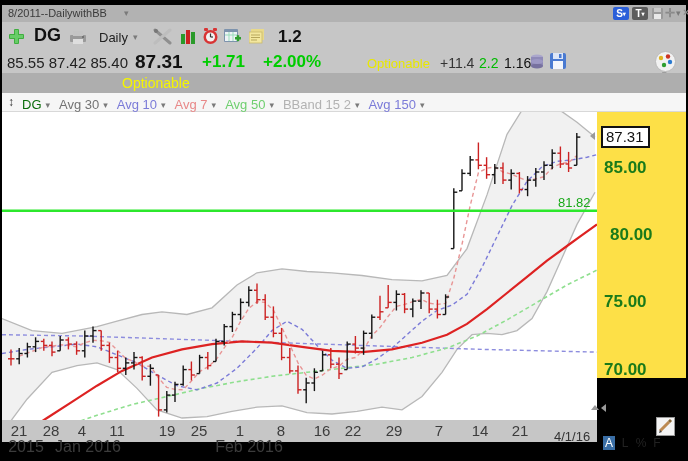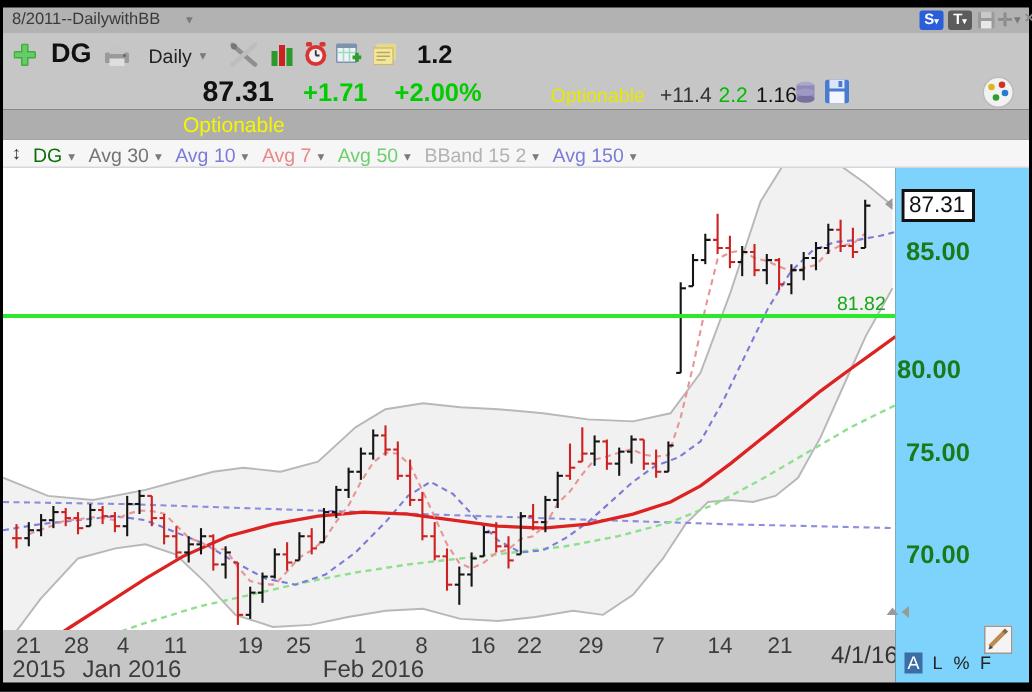--- a/index.html
+++ b/index.html
@@ -6,22 +6,22 @@
   *{box-sizing:border-box;font-family:"Liberation Sans",sans-serif;}
   #win{position:relative;width:688px;height:461px;background:#000;overflow:hidden;}
   .abs{position:absolute;}
   .row{position:absolute;left:2px;right:2px;}
   #titlebar{top:5px;height:17px;background:#b2b2b2;}
   #toolbar{top:22px;height:28px;background:#c6c6c6;}
   #quoterow{top:50px;height:23px;background:#c6c6c6;}
   #inforow{top:73px;height:20px;background:#aeaeae;}
   #indrow{top:93px;height:19px;background:#f6f6f6;border-bottom:1px solid #d8d8d8;}
   #chartbg{top:112px;left:2px;width:595px;height:308px;background:#fff;}
-  #xaxis{top:420px;left:2px;width:595px;height:35px;background:#c6c6c6;}
-  #ypanel{top:112px;left:597px;width:89px;height:343px;background:#7dd3fc;}
+  #xaxis{top:420px;left:2px;width:595px;height:22px;background:#c6c6c6;}
+  #ypanel{top:112px;left:597px;width:89px;height:266px;background:#fde047;}
   .title-text{font-size:11px;color:#3a3a3a;}
   .caret{color:#7a7a7a;font-size:9px;}
   .tb-btn{display:inline-flex;align-items:center;justify-content:center;border-radius:2px;font-size:10px;font-weight:bold;color:#fff;}
   .ytick{position:absolute;font-size:17px;color:#1a7a1a;font-weight:bold;letter-spacing:0px;}
   .xtick{position:absolute;font-size:15px;color:#3c3c3c;transform:translateX(-50%);}
   .xmonth{position:absolute;font-size:16px;color:#3c3c3c;transform:translateX(-50%);}
   .ind-item{display:inline-flex;align-items:center;gap:4px;margin-right:9px;font-size:13px;}
   .tri-up{width:0;height:0;border-left:4px solid transparent;border-right:4px solid transparent;border-bottom:5px solid #9a9a9a;display:inline-block;}
   .tri-left{width:0;height:0;border-top:4px solid transparent;border-bottom:4px solid transparent;border-right:5px solid #9a9a9a;display:inline-block;}
   #lastbox{position:absolute;left:601px;border:2px solid #111;background:#fff;color:#111;
@@ -102,20 +102,25 @@
         <rect x="2" y="0" width="13" height="11" fill="#e8d98a"></rect>
         <rect x="0" y="3" width="13" height="11" fill="#f3e79e" stroke="#c9b96a" stroke-width="0.8"></rect>
         <line x1="2" y1="6" x2="11" y2="6" stroke="#b7a75c" stroke-width="1"></line>
         <line x1="2" y1="8.5" x2="11" y2="8.5" stroke="#b7a75c" stroke-width="1"></line>
         <line x1="2" y1="11" x2="8" y2="11" stroke="#b7a75c" stroke-width="1"></line>
       </svg>
     <span class="abs" style="left:276px;top:5px;font-size:17px;font-weight:bold;color:#111;">1.2</span>
   </div>
 
   <div id="quoterow" class="row">
+    <span class="abs" style="left:5px;top:4px;font-size:15px;color:#222;">
+      <span>85.55</span>
+      <span>87.42</span>
+      <span>85.40</span>
+    </span>
     <span class="abs" style="left:133px;top:1px;font-size:19px;font-weight:bold;color:#111;">87.31</span>
     <span class="abs" style="left:200px;top:2px;font-size:17px;font-weight:bold;color:#00cc00;">+1.71</span>
     <span class="abs" style="left:261px;top:2px;font-size:17px;font-weight:bold;color:#00cc00;">+2.00%</span>
     <span class="abs" style="left:365px;top:6px;font-size:13px;color:#e8e800;">Optionable</span>
     <span class="abs" style="left:438px;top:5px;font-size:14px;color:#333;">+11.4</span>
     <span class="abs" style="left:477px;top:5px;font-size:14px;color:#00bb00;">2.2</span>
     <span class="abs" style="left:502px;top:5px;font-size:14px;color:#111;">1.16</span>
     <svg class="abs" style="left:528px;top:4px;" width="14" height="16">
         <ellipse cx="7" cy="3" rx="6" ry="2.5" fill="#aaa6cc"></ellipse>
         <rect x="1" y="3" width="12" height="9" fill="#8f8ab8"></rect>
@@ -549,26 +554,26 @@
         <span class="xtick" style="left: 437px; top: 2px;">7</span>
         <span class="xtick" style="left: 478px; top: 2px;">14</span>
         <span class="xtick" style="left: 518px; top: 2px;">21</span>
       </div>
     <div id="xmonths">
         <span class="xmonth" style="left: 24px; top: 18px;">2015</span>
         <span class="xmonth" style="left: 86px; top: 18px;">Jan 2016</span>
         <span class="xmonth" style="left: 247px; top: 18px;">Feb 2016</span>
         <span class="xmonth" style="left: 391px; top: 18px; margin-top: 28px;">Mar 2016</span>
       </div>
-    <span class="abs" style="left:552px;top:9px;font-size:16px;color:#333;">4/1/16</span>
+    <span class="abs" style="left:552px;top:9px;font-size:13px;color:#333;">4/1/16</span>
   </div>
 
   <div id="ypanel" class="abs">
       <span class="ytick" style="left: 7px; top: 46px;">85.00</span>
-      <span class="ytick" style="left: 1px; top: 113px; margin-top: 12px;">80.00</span>
+      <span class="ytick" style="left: 13px; top: 113px;">80.00</span>
       <span class="ytick" style="left: 7px; top: 180px;">75.00</span>
       <span class="ytick" style="left: 7px; top: 248px;">70.00</span>
     </div>
   <div id="lastbox" style="top: 126px;">87.31</div>
   <span class="abs tri-left" style="left:590px;top:132px;"></span>
 
   <span class="abs tri-up" style="left:591px;top:405px;"></span>
   <span class="abs tri-left" style="left:601px;top:404px;"></span>
 
   <div class="abs" style="left:656px;top:417px;width:19px;height:19px;background:#f4f4f4;border:1px solid #999;">

